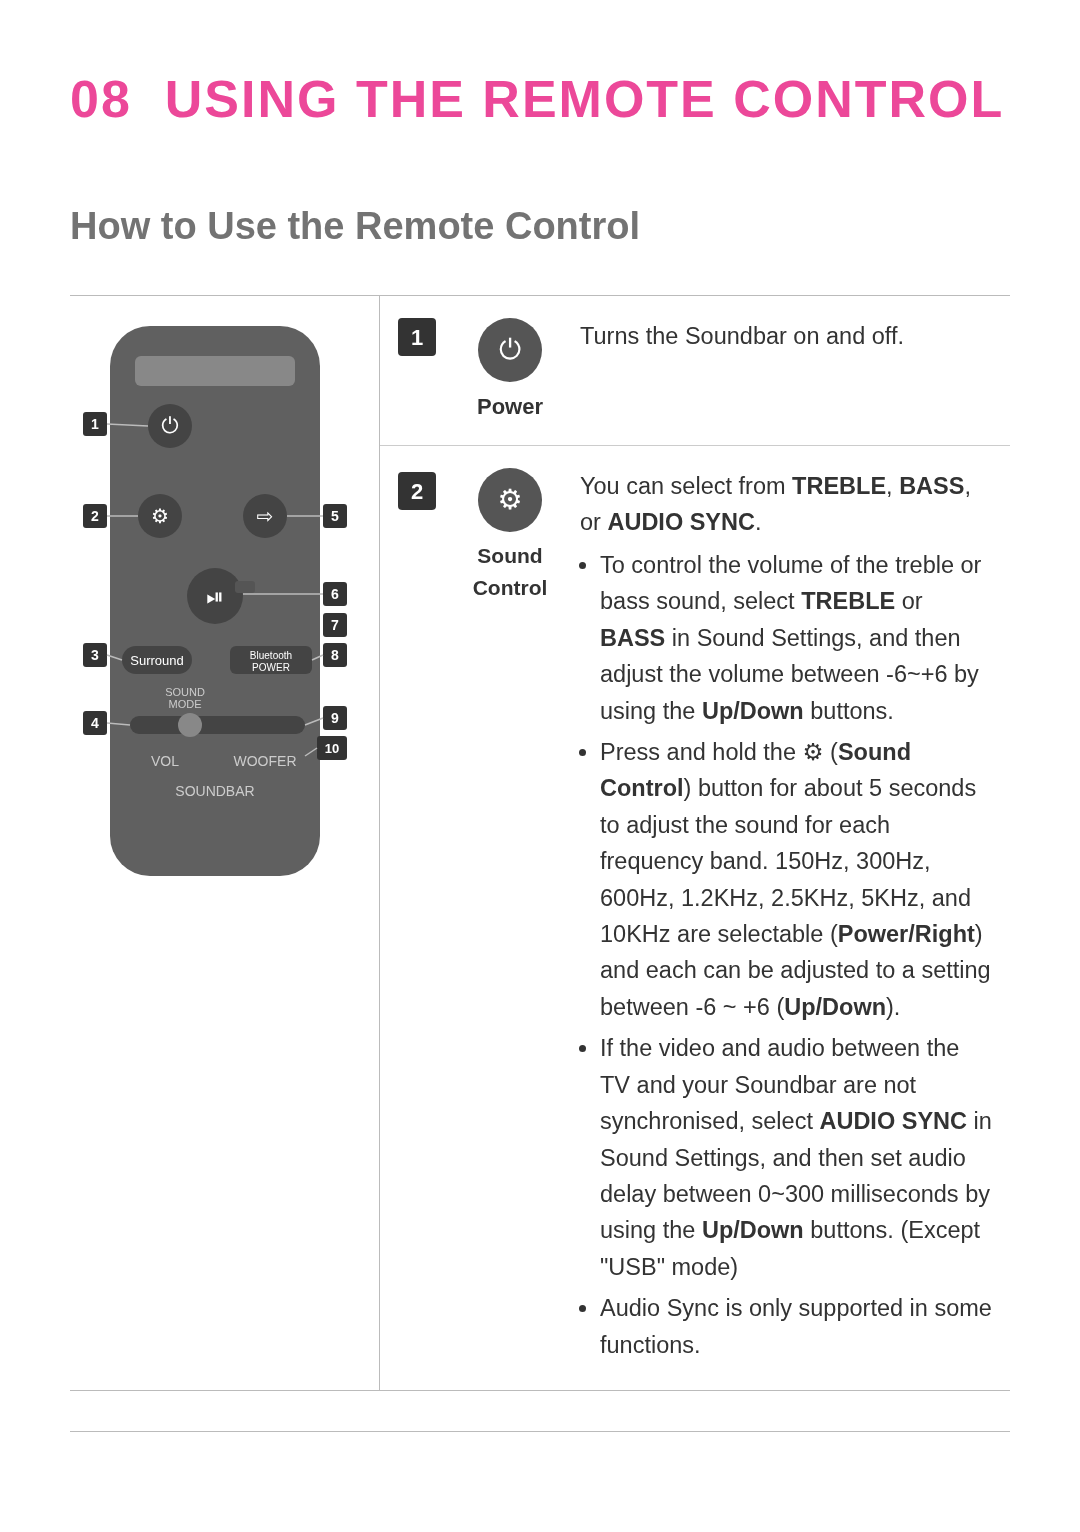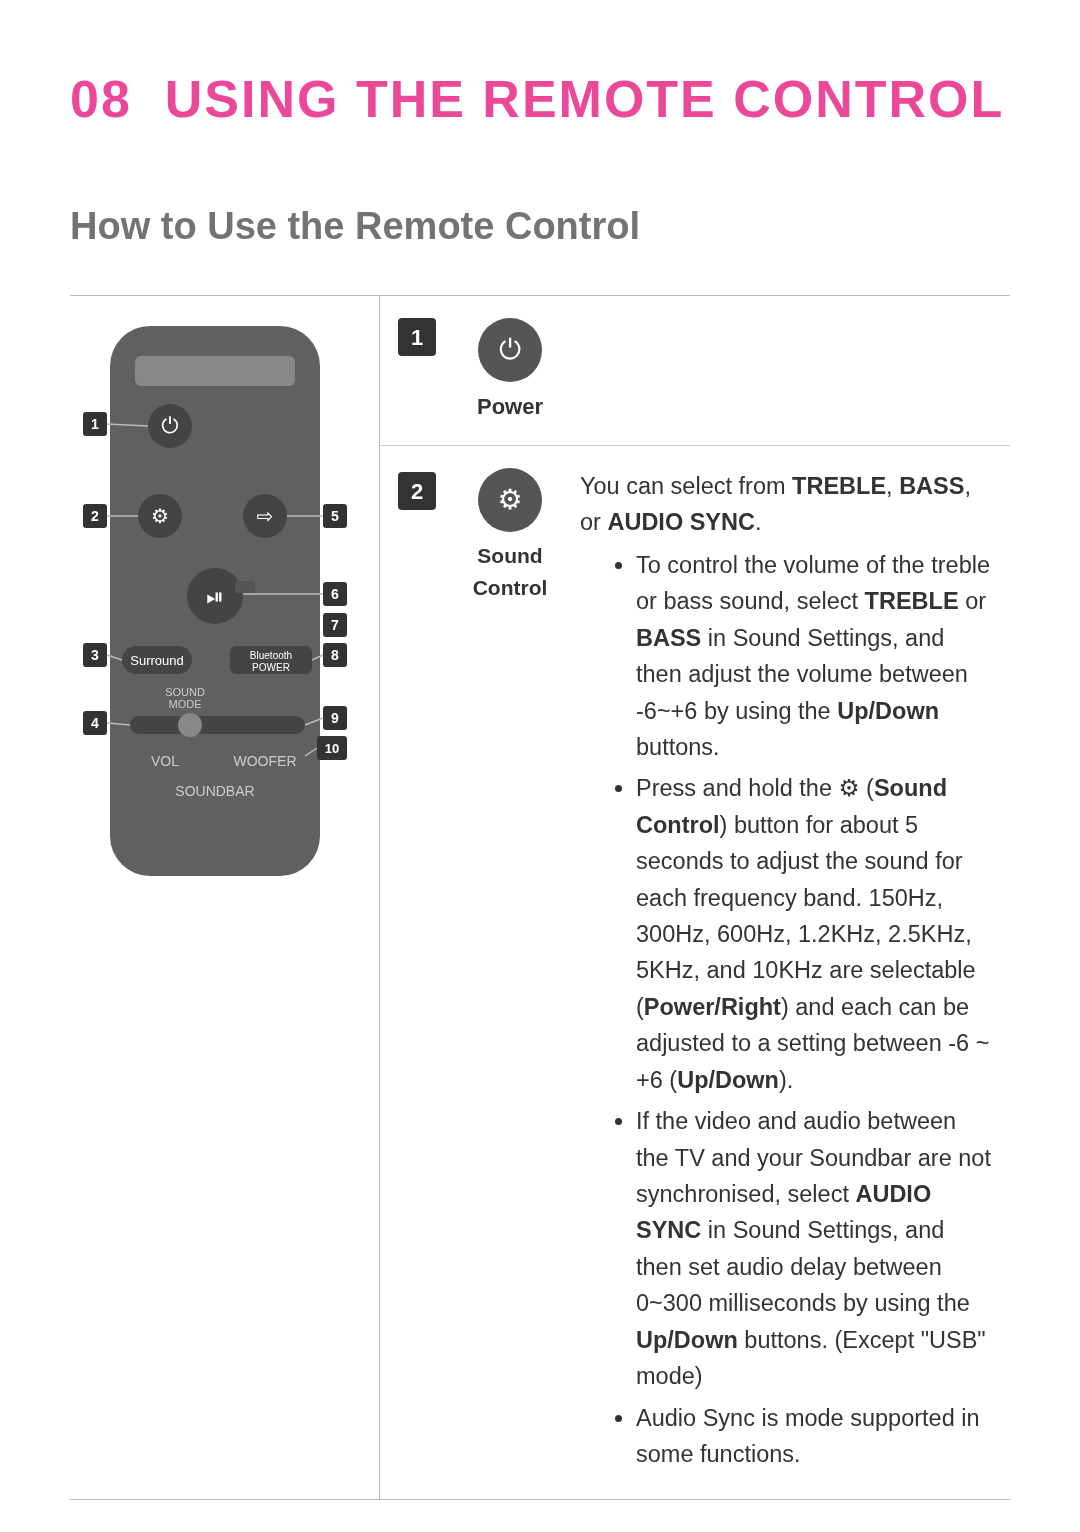--- a/index.html
+++ b/index.html
@@ -114,21 +114,21 @@
       padding-right: 10px;
     }
 
     .rr-text {
       flex: 1;
       font-size: 23.5px;
       line-height: 1.55;
     }
 
     .rr-text ul { margin-left: 20px; margin-top: 6px; }
-    .rr-text li { margin-bottom: 5px; margin-left: 36px; }
+    .rr-text li { margin-bottom: 5px; }
   </style>
 </head>
 <body>
 
 <div>
   <div class="page-title">
     <span>08</span>&nbsp;&nbsp;<span>USING THE REMOTE CONTROL</span>
   </div>
 </div>
 
@@ -229,37 +229,38 @@
   <div class="right-col">
 
     <div class="right-row">
       <div class="rr-num">
         <div class="num-badge">1</div>
       </div>
       <div class="rr-icon">
         <div class="icon-circle">⏻</div>
         <div style="font-size:22px;font-weight:700;margin-top:8px;">Power</div>
       </div>
+      <div class="rr-text">Turns the Soundbar on and off.</div>
     </div>
 
     <div class="right-row" style="align-items:flex-start;">
       <div class="rr-num" style="padding-top:4px;">
         <div class="num-badge">2</div>
       </div>
       <div class="rr-icon">
         <div class="icon-circle">⚙</div>
         <div style="font-size:21px;font-weight:700;margin-top:8px;text-align:center;">Sound Control</div>
       </div>
       <div class="rr-text">
         You can select from <strong>TREBLE</strong>, <strong>BASS</strong>, or <strong>AUDIO SYNC</strong>.
         <ul>
           <li>To control the volume of the treble or bass sound, select <strong>TREBLE</strong> or <strong>BASS</strong> in Sound Settings, and then adjust the volume between -6~+6 by using the <strong>Up/Down</strong> buttons.</li>
           <li>Press and hold the ⚙ (<strong>Sound Control</strong>) button for about 5 seconds to adjust the sound for each frequency band. 150Hz, 300Hz, 600Hz, 1.2KHz, 2.5KHz, 5KHz, and 10KHz are selectable (<strong>Power/Right</strong>) and each can be adjusted to a setting between -6 ~ +6 (<strong>Up/Down</strong>).</li>
           <li>If the video and audio between the TV and your Soundbar are not synchronised, select <strong>AUDIO SYNC</strong> in Sound Settings, and then set audio delay between 0~300 milliseconds by using the <strong>Up/Down</strong> buttons. (Except "USB" mode)</li>
-          <li>Audio Sync is mode supported in some functions.</li>
+          <li>Audio Sync is only supported in some functions.</li>
         </ul>
       </div>
     </div>
 
   </div>
 </div>
 
 <div class="surround-row" style="border-top:1.5px solid #bbb; border-bottom:1.5px solid #bbb; padding:20px 0; display:flex; flex-direction:row; align-items:flex-start; margin-top:0;">
   
   

